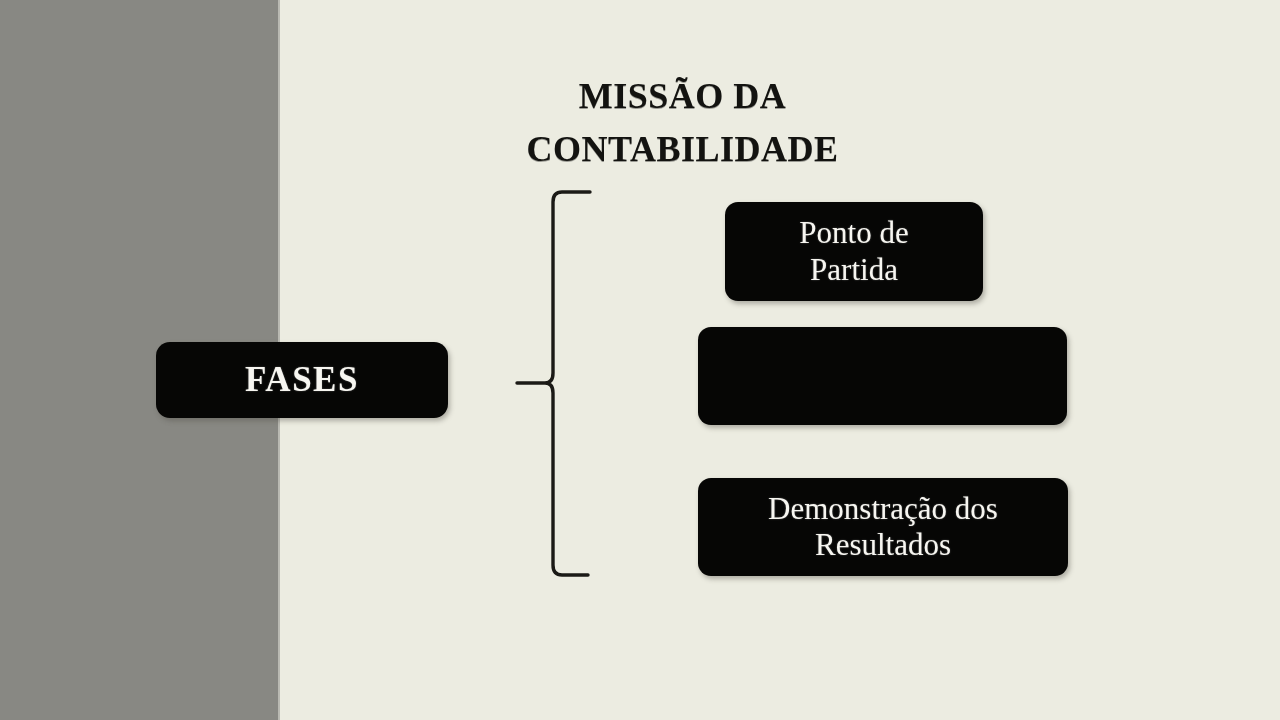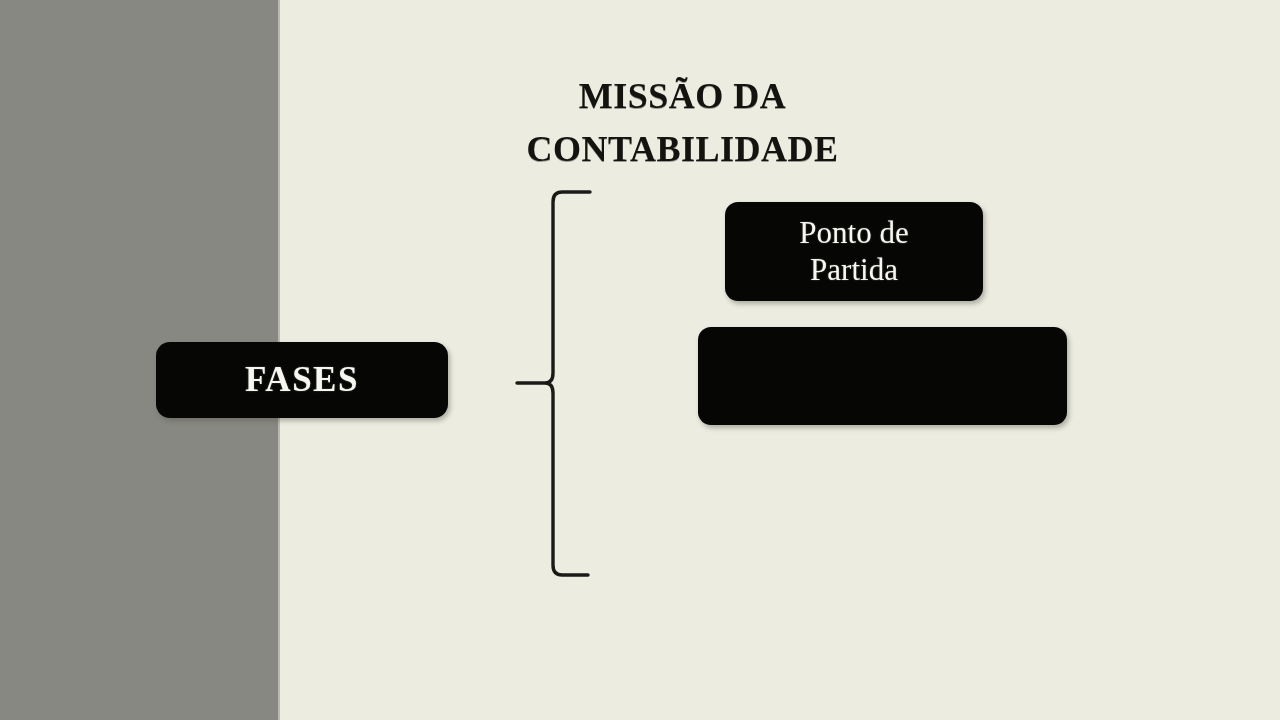--- a/index.html
+++ b/index.html
@@ -142,14 +142,17 @@
   </svg>
 
   <div class="pill phase" id="phase-box-0">
     <span class="ptext"><span>Ponto de</span><br><span>Partida</span></span>
   </div>
 
   <div class="pill phase" id="phase-box-1">
     <span class="ptext"><br></span>
   </div>
 
+  <div class="pill phase" id="phase-box-2">
+    <span class="ptext"><span>Demonstração dos</span><br><span>Resultados</span></span>
+  </div>
 
 </div>
 
 </body></html>

